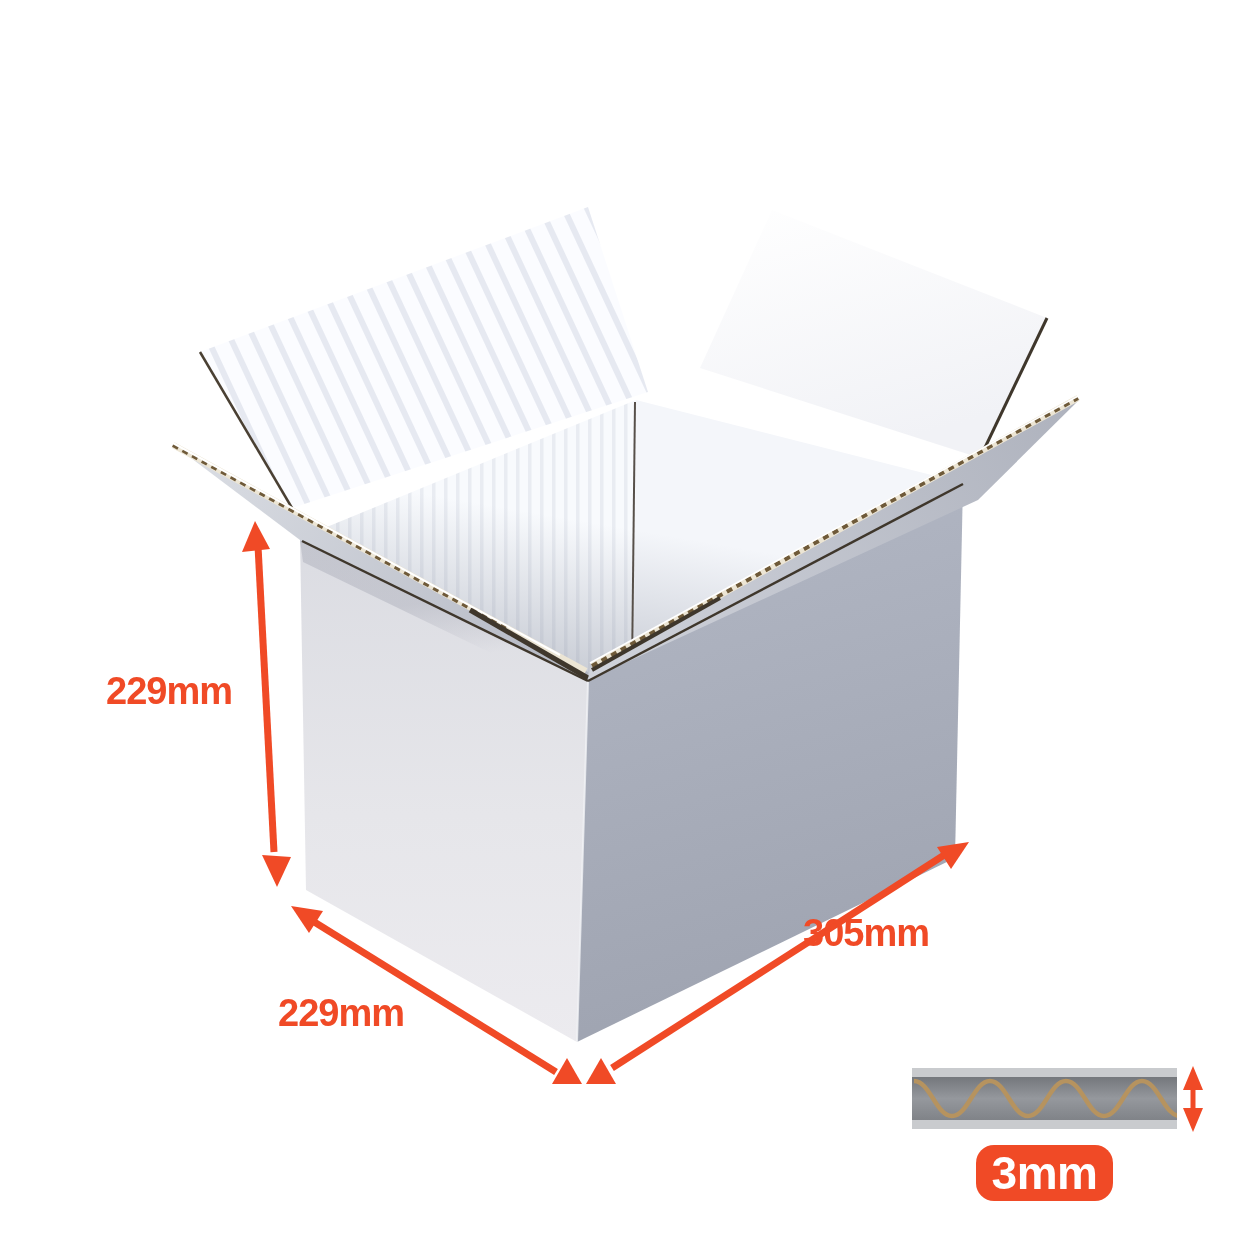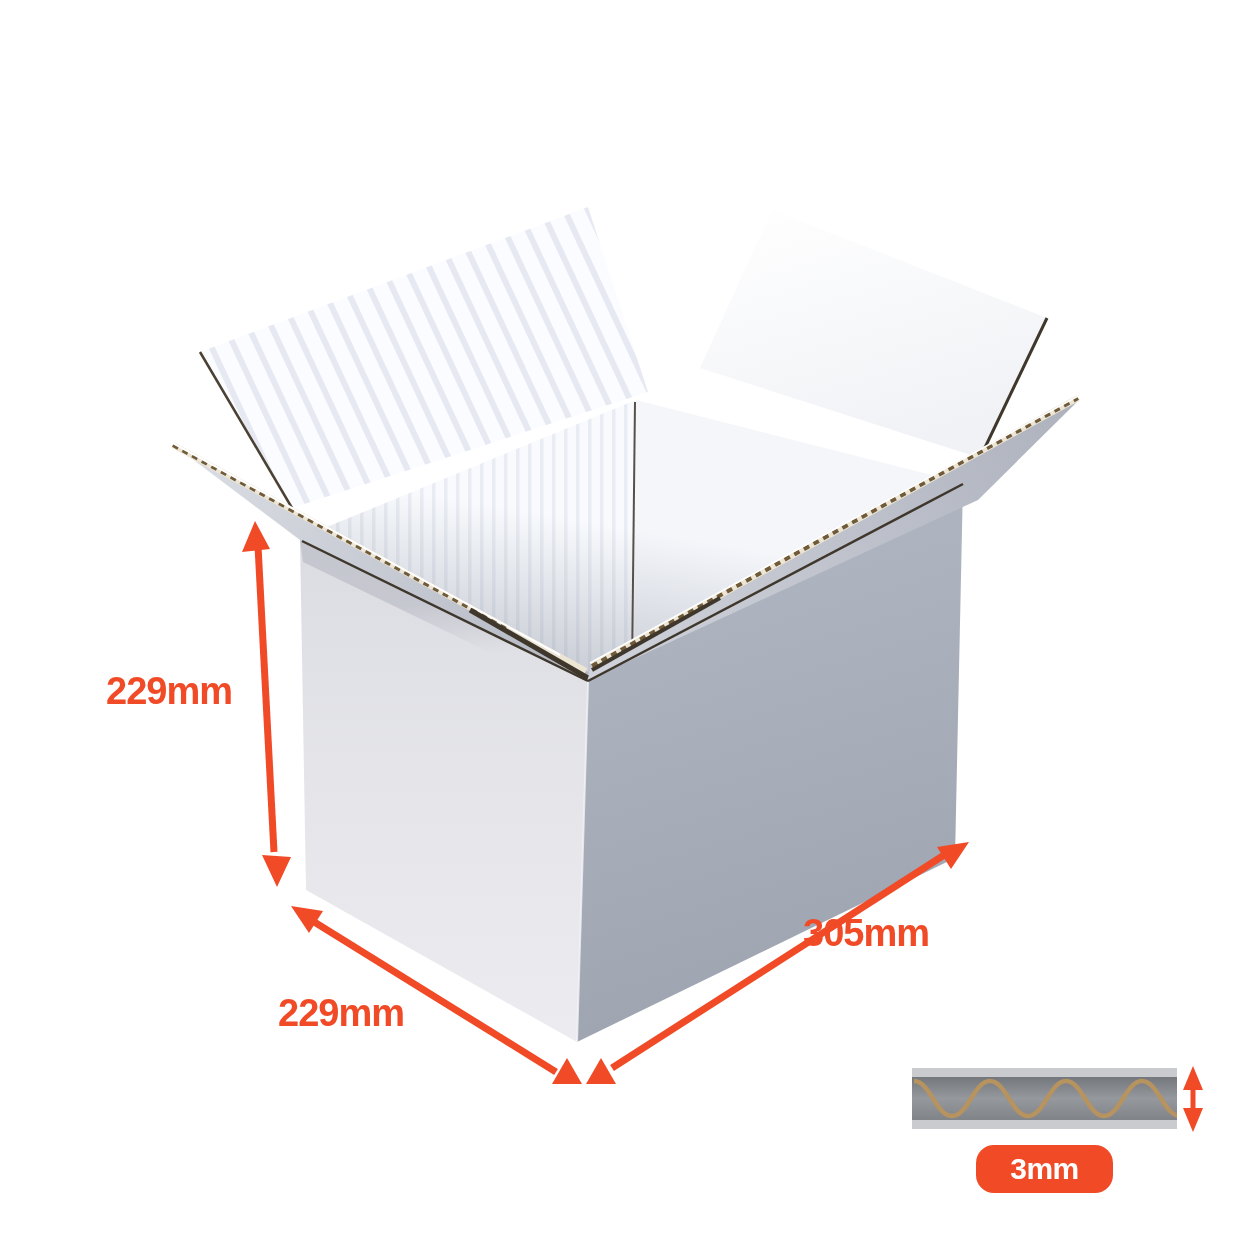--- a/index.html
+++ b/index.html
@@ -21,26 +21,26 @@
     font-weight:bold;
     font-size:38px;
     line-height:1;
     letter-spacing:-1px;
     white-space:nowrap;
   }
   .accent-fill{fill:var(--accent);}
   .accent-stroke{stroke:var(--accent);}
   .badge{
     position:absolute;
-    left:976px;top:1145px;width:137px;height:48px;
+    left:976px;top:1145px;width:137px;height:56px;
     background:var(--accent);
     border-radius:18px;
     display:flex;align-items:center;justify-content:center;
     color:var(--badge-text);
-    font-weight:bold;font-size:30px;letter-spacing:-0.5px;
+    font-weight:bold;font-size:46px;letter-spacing:-0.5px;
   }
 </style>
 </head>
 <body>
 
 <div class="stage">
 
   <svg width="1251" height="1251" viewBox="0 0 1251 1251">
     <defs>
       <linearGradient id="faceL" x1="0" y1="0" x2="0" y2="1">

